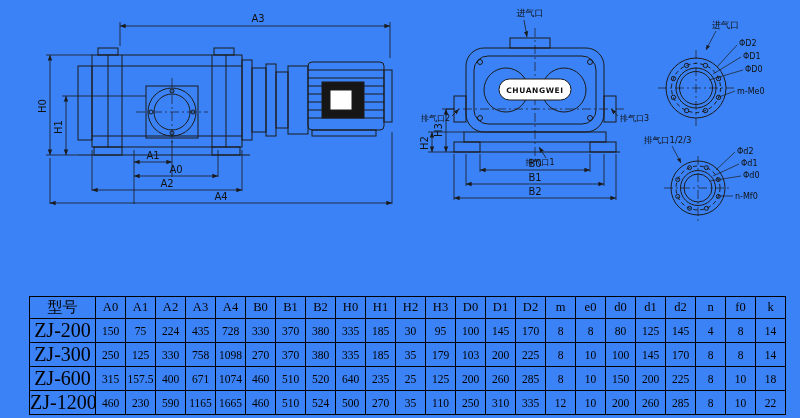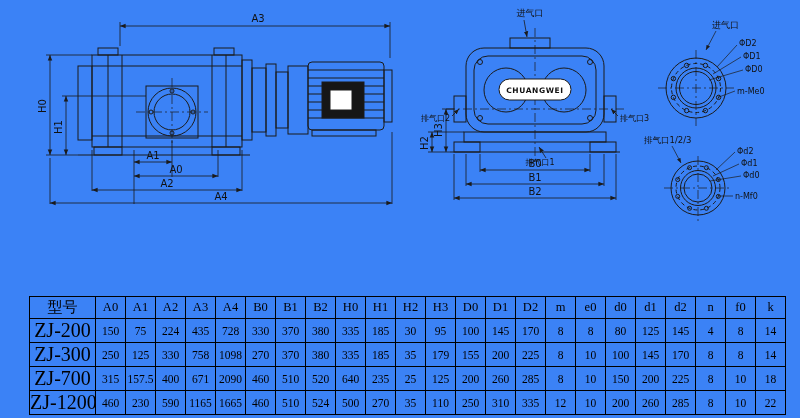--- a/index.html
+++ b/index.html
@@ -297,39 +297,39 @@
           <td>330</td>
           <td>758</td>
           <td>1098</td>
           <td>270</td>
           <td>370</td>
           <td>380</td>
           <td>335</td>
           <td>185</td>
           <td>35</td>
           <td>179</td>
-          <td>155</td>
+          <td>103</td>
           <td>200</td>
           <td>225</td>
           <td>8</td>
           <td>10</td>
           <td>100</td>
           <td>145</td>
           <td>170</td>
           <td>8</td>
           <td>8</td>
           <td>14</td>
         </tr>
         <tr>
-          <td class="model-col">ZJ-700</td>
+          <td class="model-col">ZJ-600</td>
           <td>315</td>
           <td>157.5</td>
           <td>400</td>
           <td>671</td>
-          <td>2090</td>
+          <td>1074</td>
           <td>460</td>
           <td>510</td>
           <td>520</td>
           <td>640</td>
           <td>235</td>
           <td>25</td>
           <td>125</td>
           <td>200</td>
           <td>260</td>
           <td>285</td>

